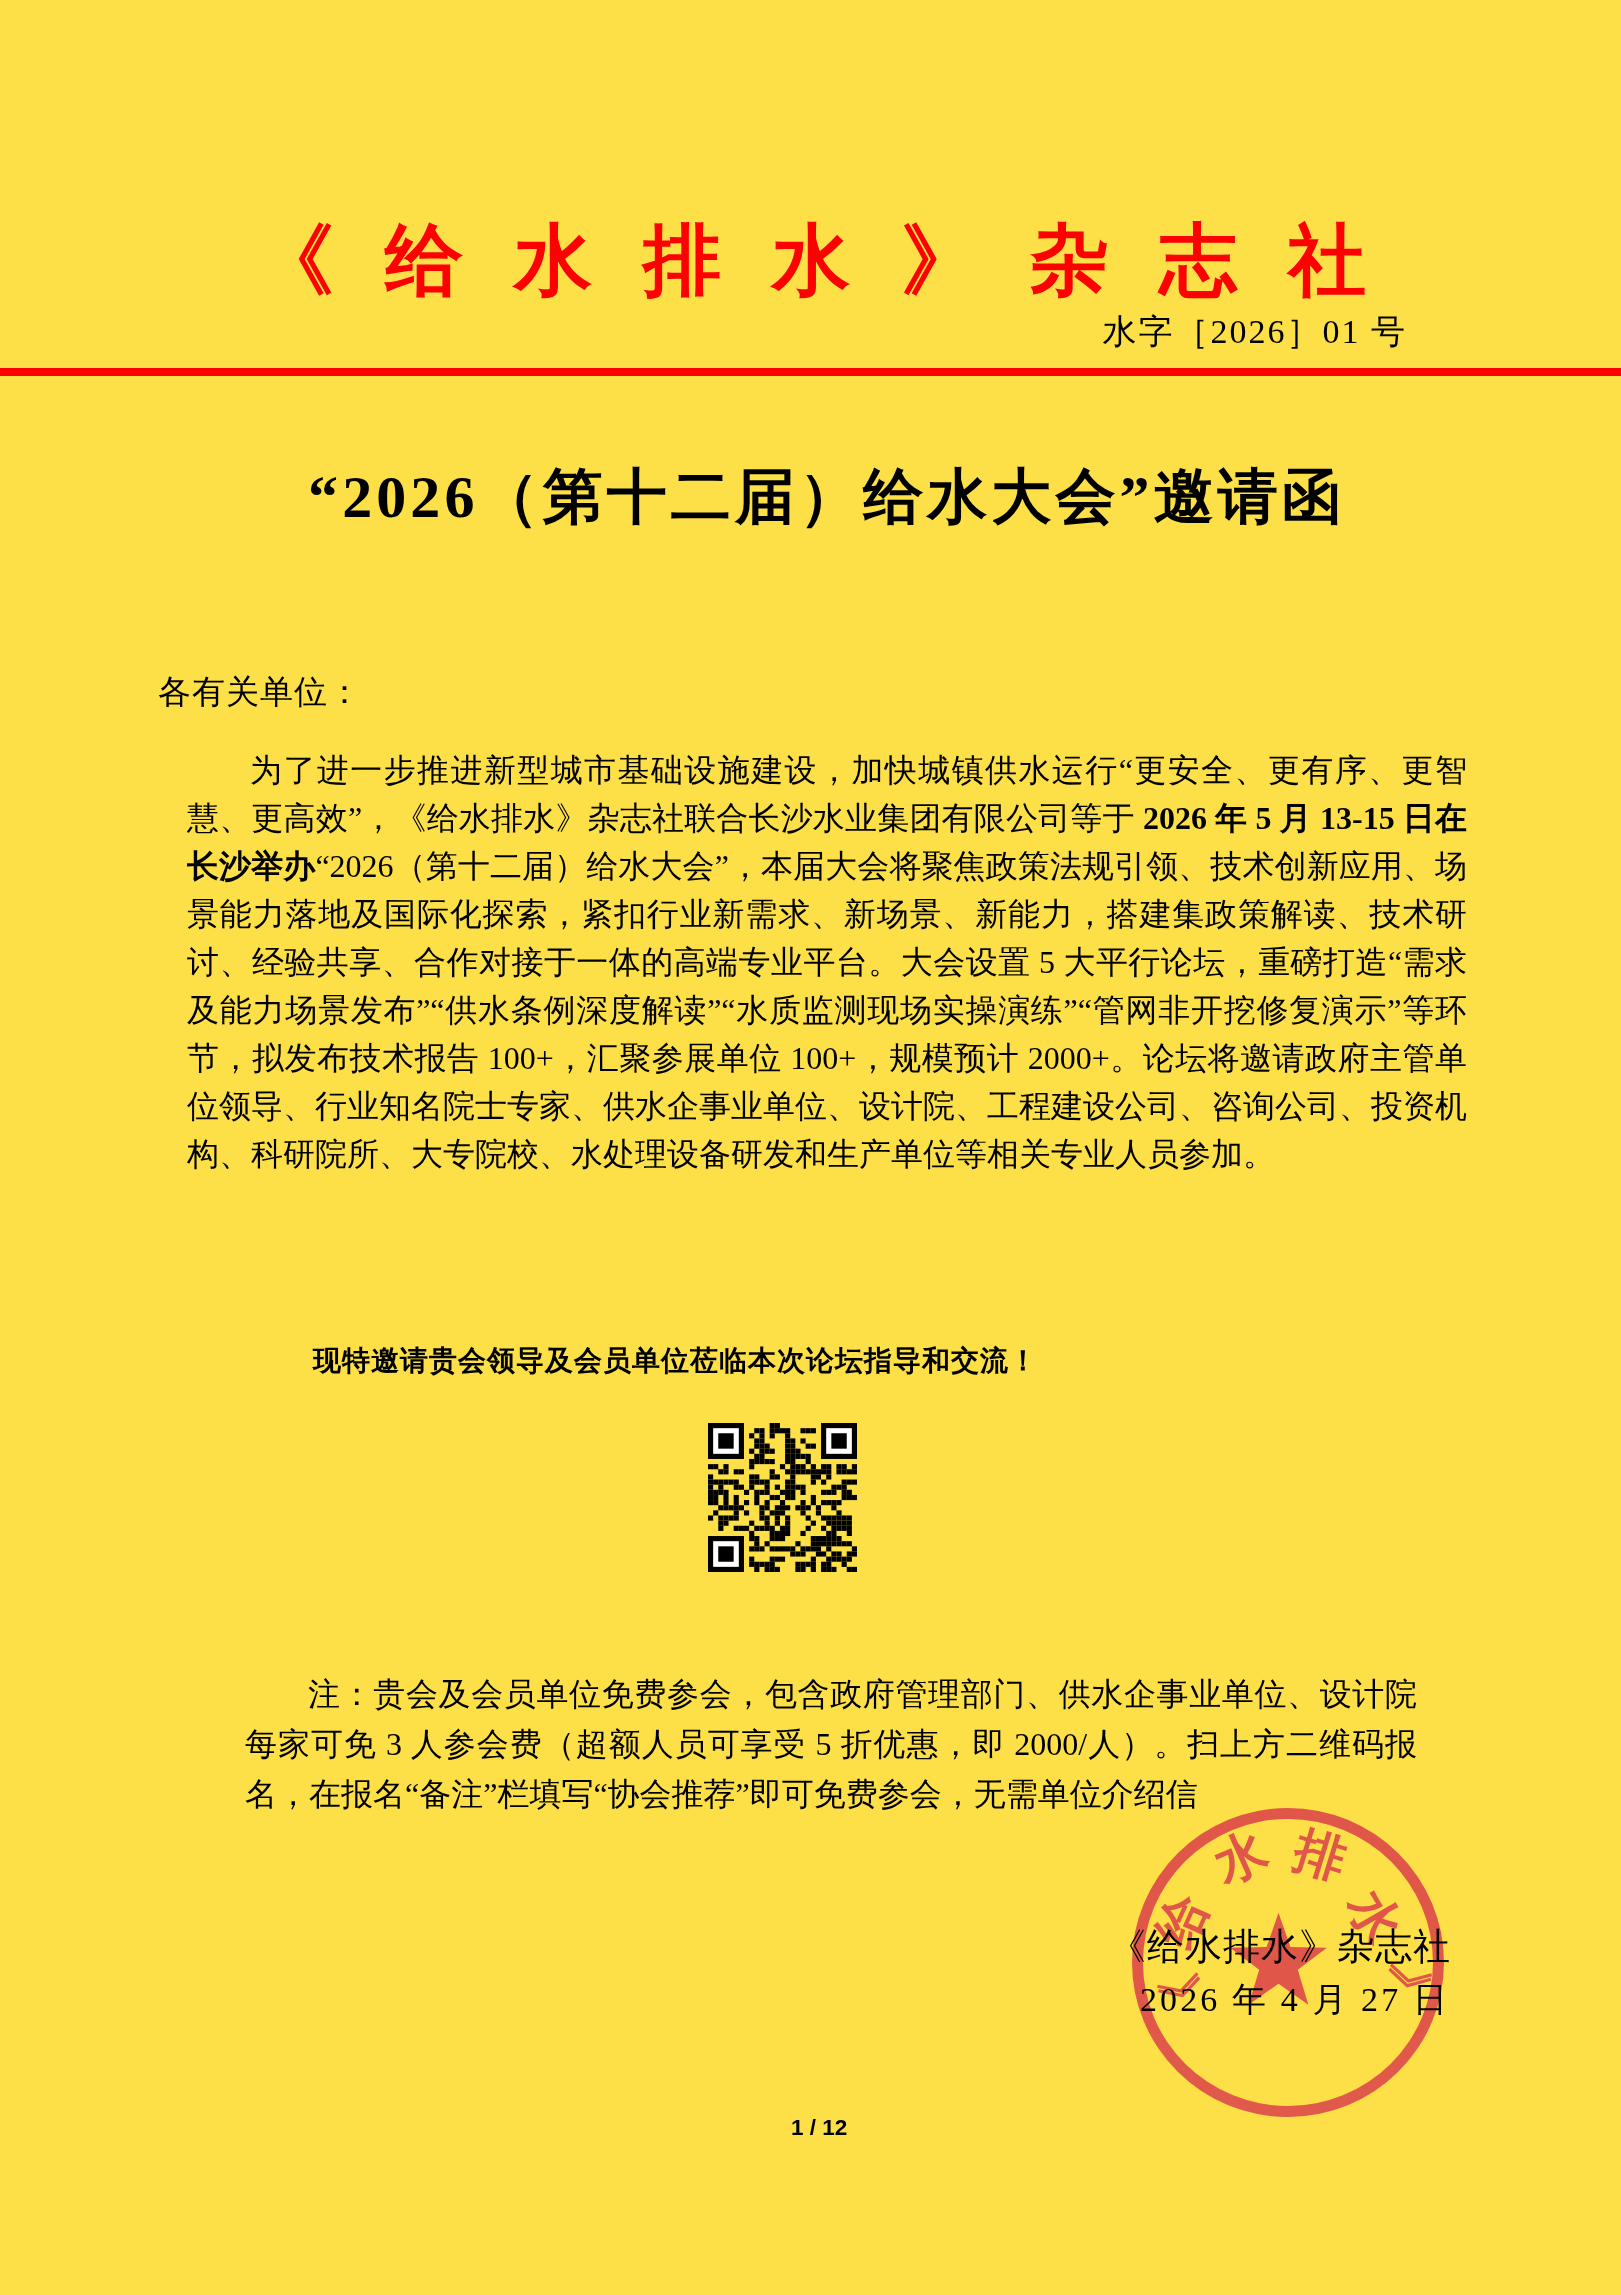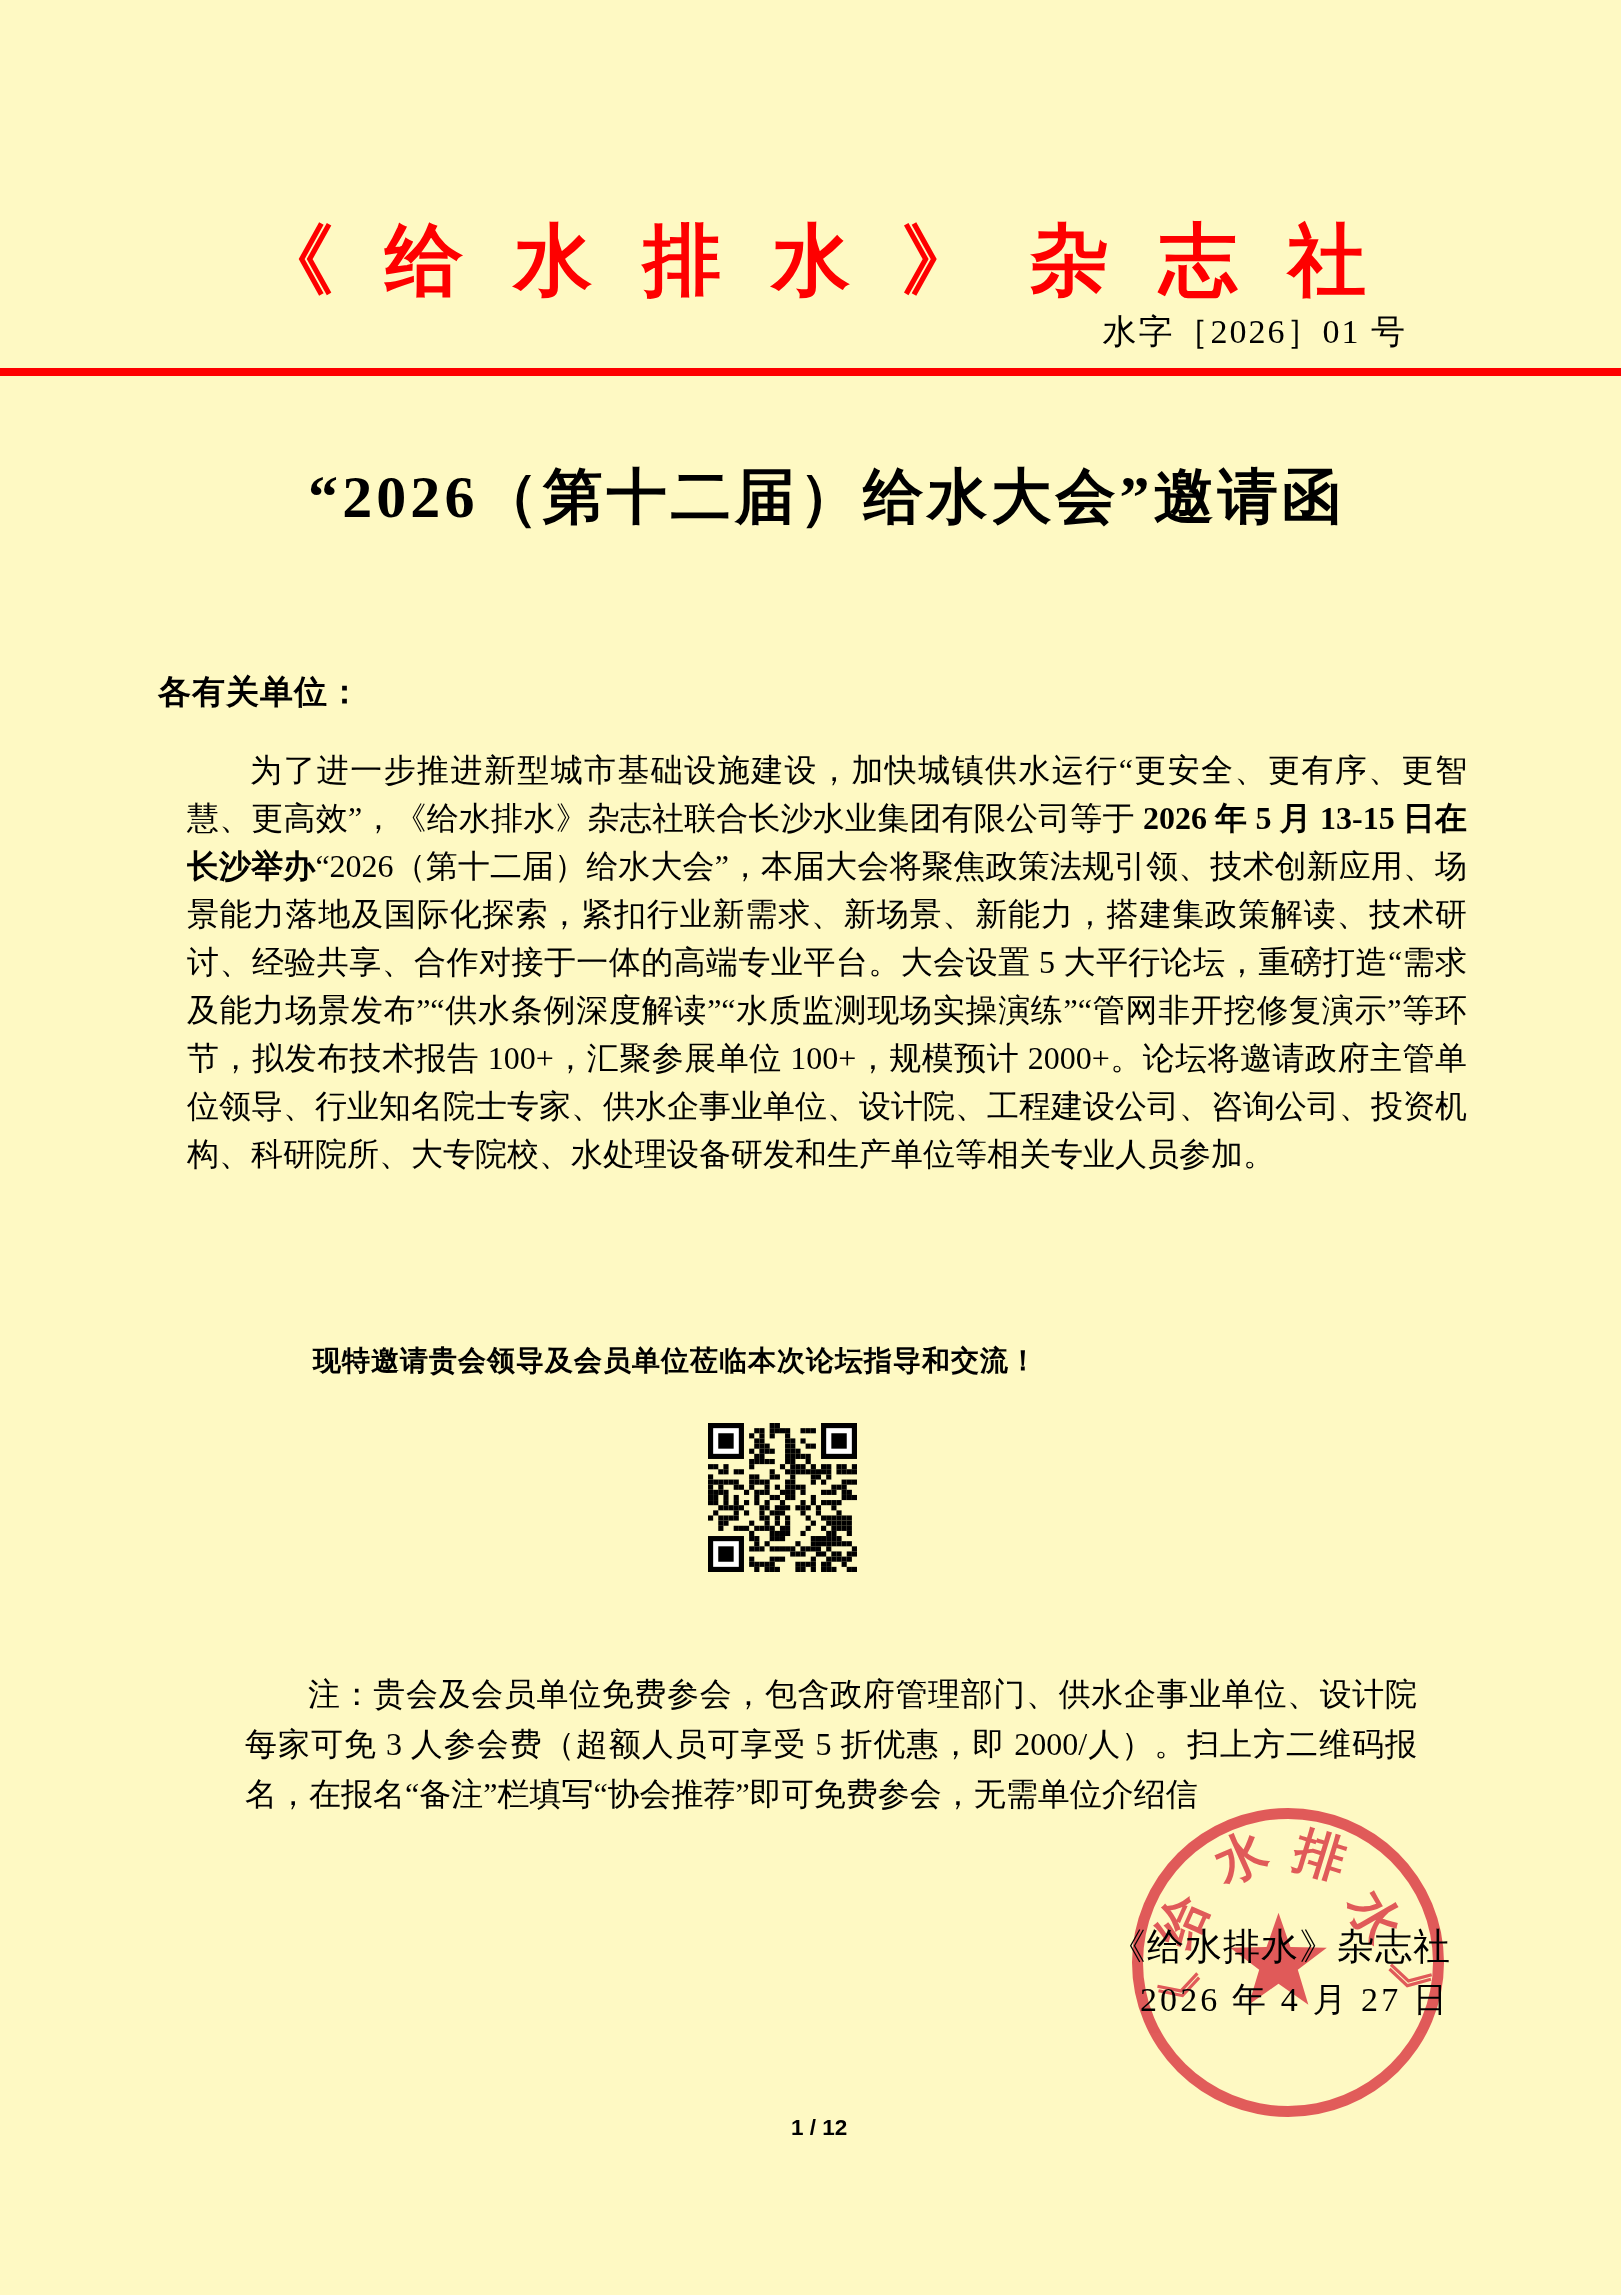--- a/index.html
+++ b/index.html
@@ -1,20 +1,20 @@
 <!DOCTYPE html>
 <html style="font-size:8.2px"><head>
 <meta charset="utf-8">
 <style>
   html,body{margin:0;padding:0;background:#ffffff;}
   .page{
     position:relative;
     width:1622px;
     height:2295px;
-    background:#fef9c3;
+    background:#fde047;
     overflow:hidden;
     font-family:"Liberation Serif", serif;
     color:#000000;
   }
   
   .masthead{
     position:absolute; left:0; right:0; top:209px;
     text-align:center;
     font-size:78px; font-weight:bold;
     color:#fe0000;
@@ -36,21 +36,21 @@
     position:absolute; left:0; right:0; top:457px;
     text-align:center;
     font-size:60px; font-weight:bold;
     letter-spacing:4.1px;
     white-space:nowrap;
     margin-left:32px;
   }
   
   .salutation{
     position:absolute; left:158px; top:670px;
-    font-size:33px; font-weight:bold;
+    font-size:33px; font-weight:normal;
     letter-spacing:1px;
   }
   .body-para{
     position:absolute; left:187px; top:714px; width:1280px;
     font-size:32px; line-height:48px;
     text-align:justify;
     text-indent:63px;
   }
   .body-para .bold{ font-weight:bold; }
   .invite-line{

